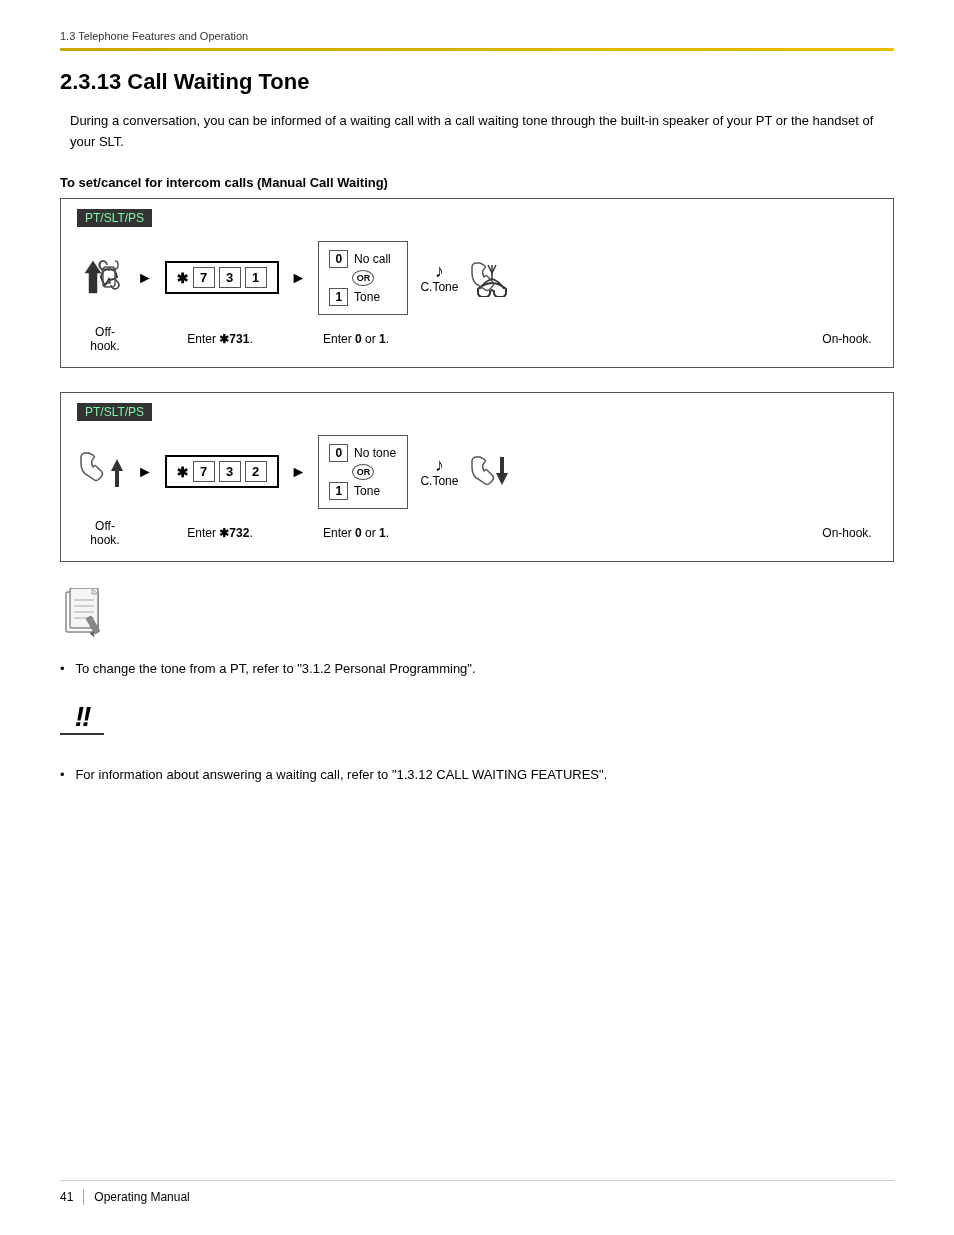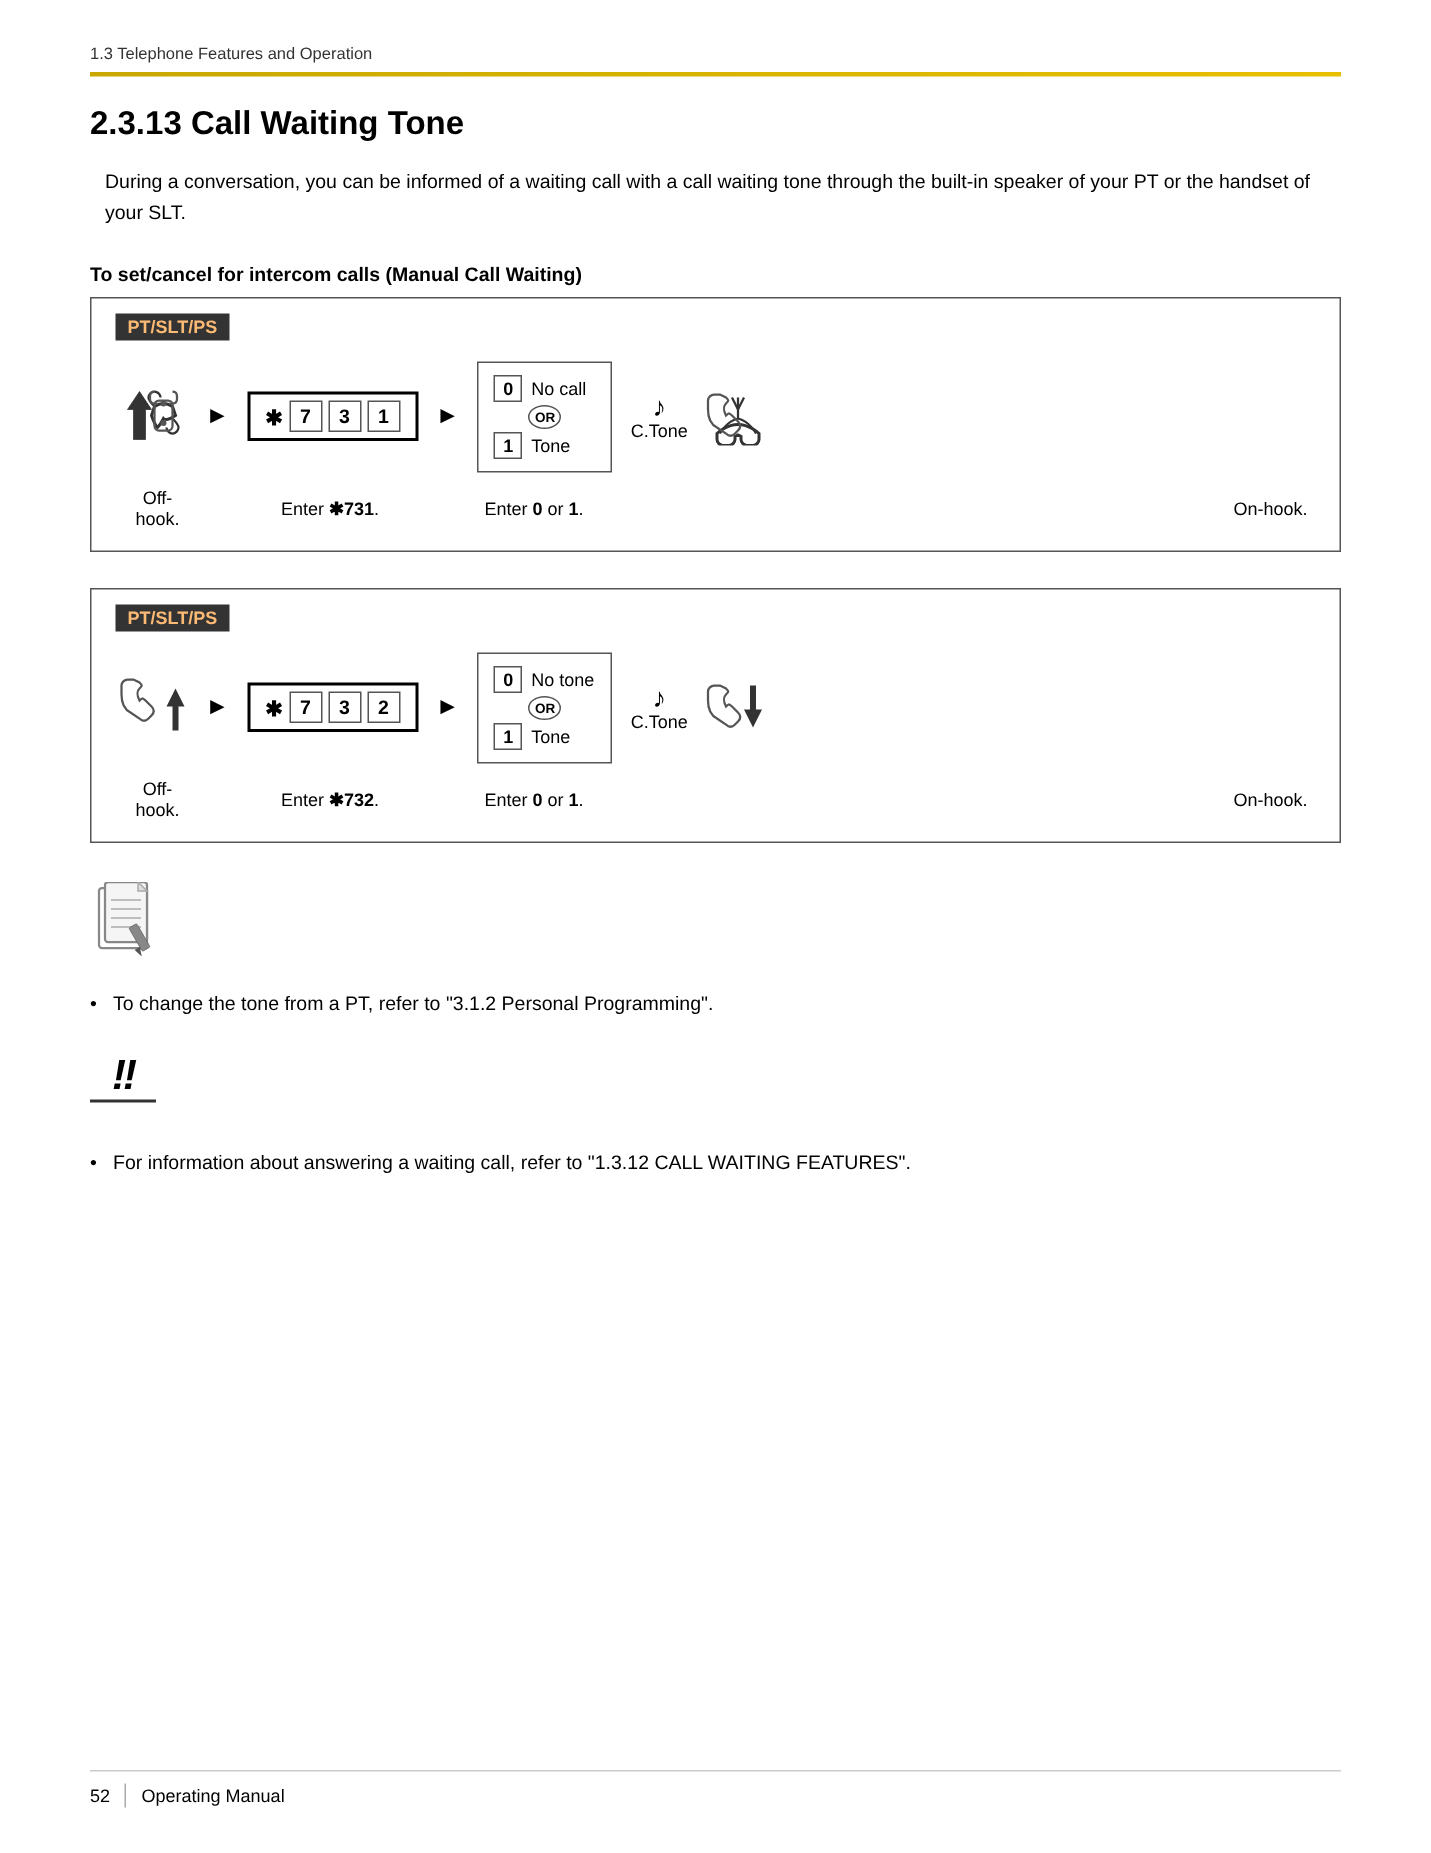--- a/index.html
+++ b/index.html
@@ -54,23 +54,23 @@
 
     .diagram-box {
       border: 1.5px solid #555;
       padding: 10px 16px 14px 16px;
       margin-bottom: 24px;
       background: #fff;
     }
 
     .pt-label {
       background: #333;
-      color: #fdba74;
+      color: #86efac;
       font-size: 12px;
-      font-weight: bold;
+      font-weight: normal;
       display: inline-block;
       padding: 2px 8px;
       margin-bottom: 14px;
     }
 
     .diagram-row {
       display: flex;
       align-items: center;
       gap: 12px;
       margin-bottom: 10px;
@@ -404,17 +404,17 @@
       <div class="bold-note">!!</div>
       <div style="font-size:9px; font-weight:bold; color:#666; border-top:2px solid #333; padding-top:2px; margin-top:2px;">&nbsp;</div>
     </div>
     <p class="note-text">
       <span>•</span>
       &nbsp;&nbsp;<span>For information about answering a waiting call, refer to "1.3.12 CALL WAITING FEATURES".</span>
     </p>
   </div>
 
   <div class="footer">
-    <span>52</span>
+    <span>41</span>
     <div class="footer-divider"></div>
     <span>Operating Manual</span>
   </div>
 </div>
 
 </body></html>

